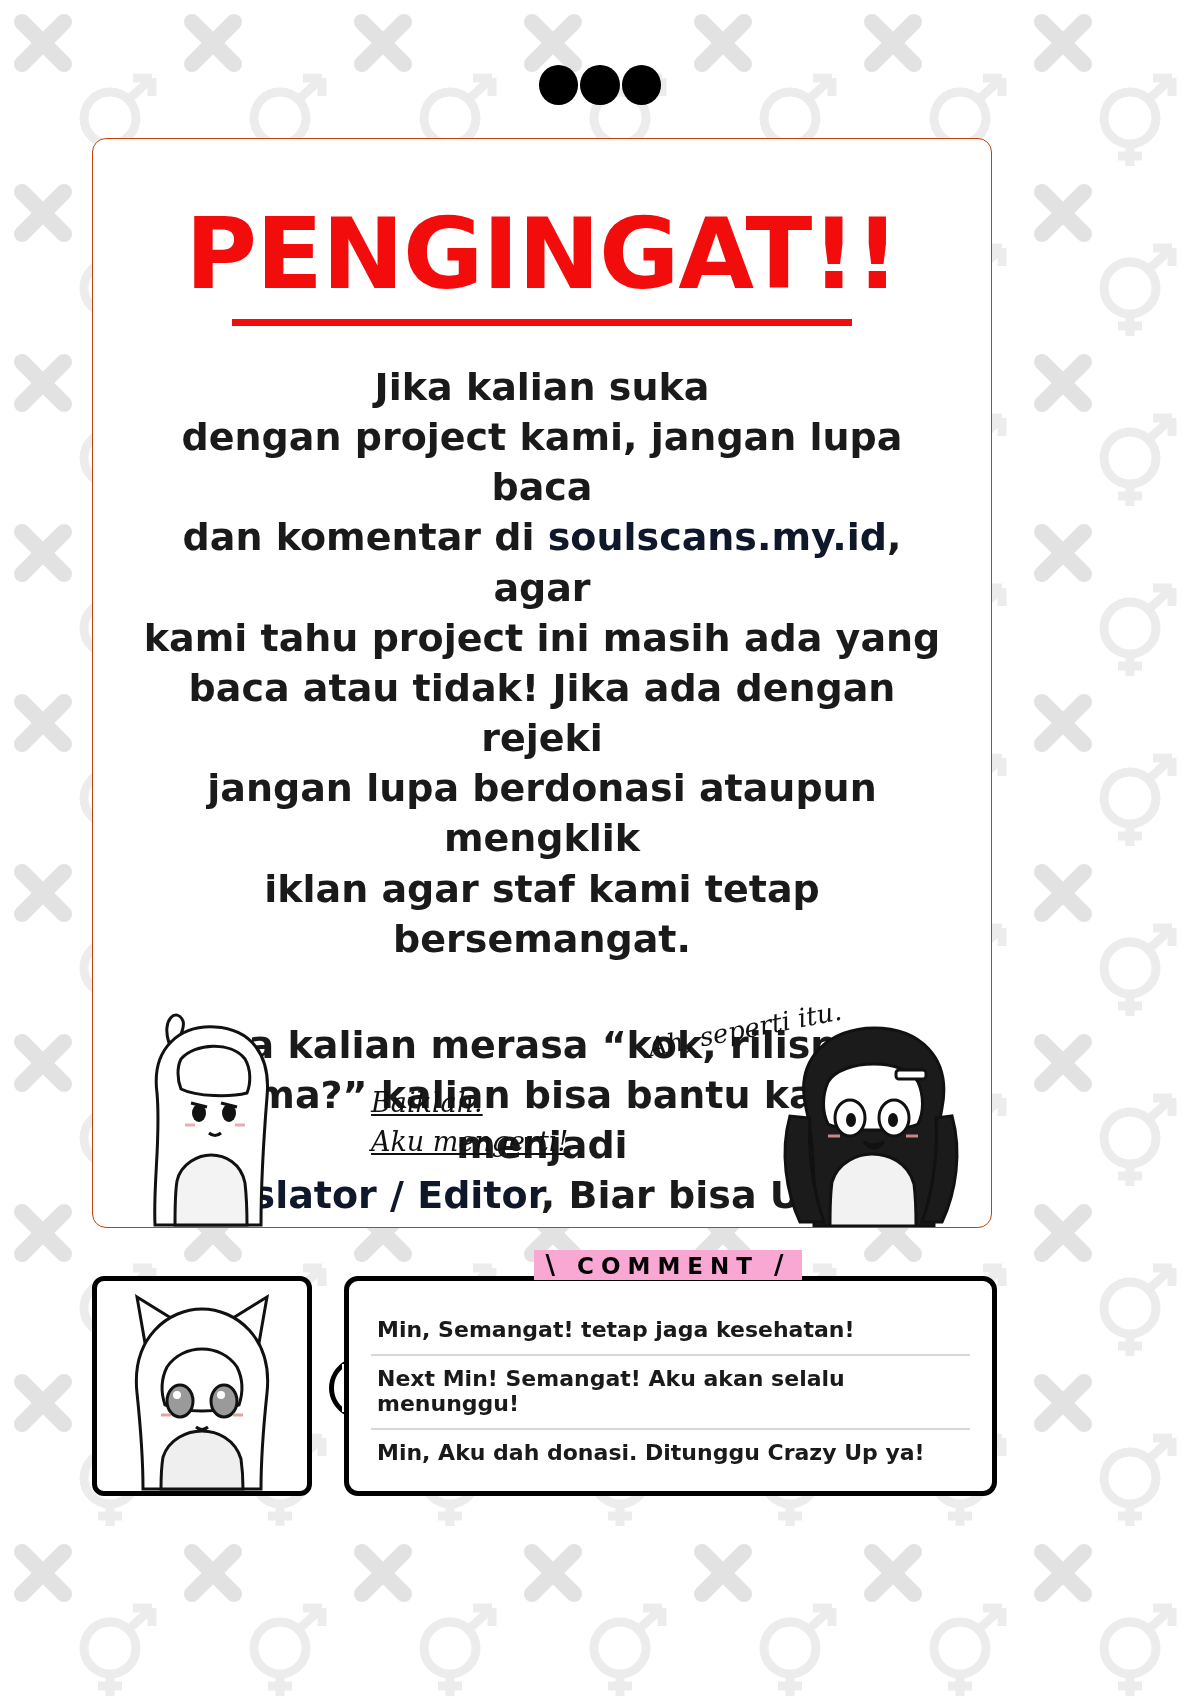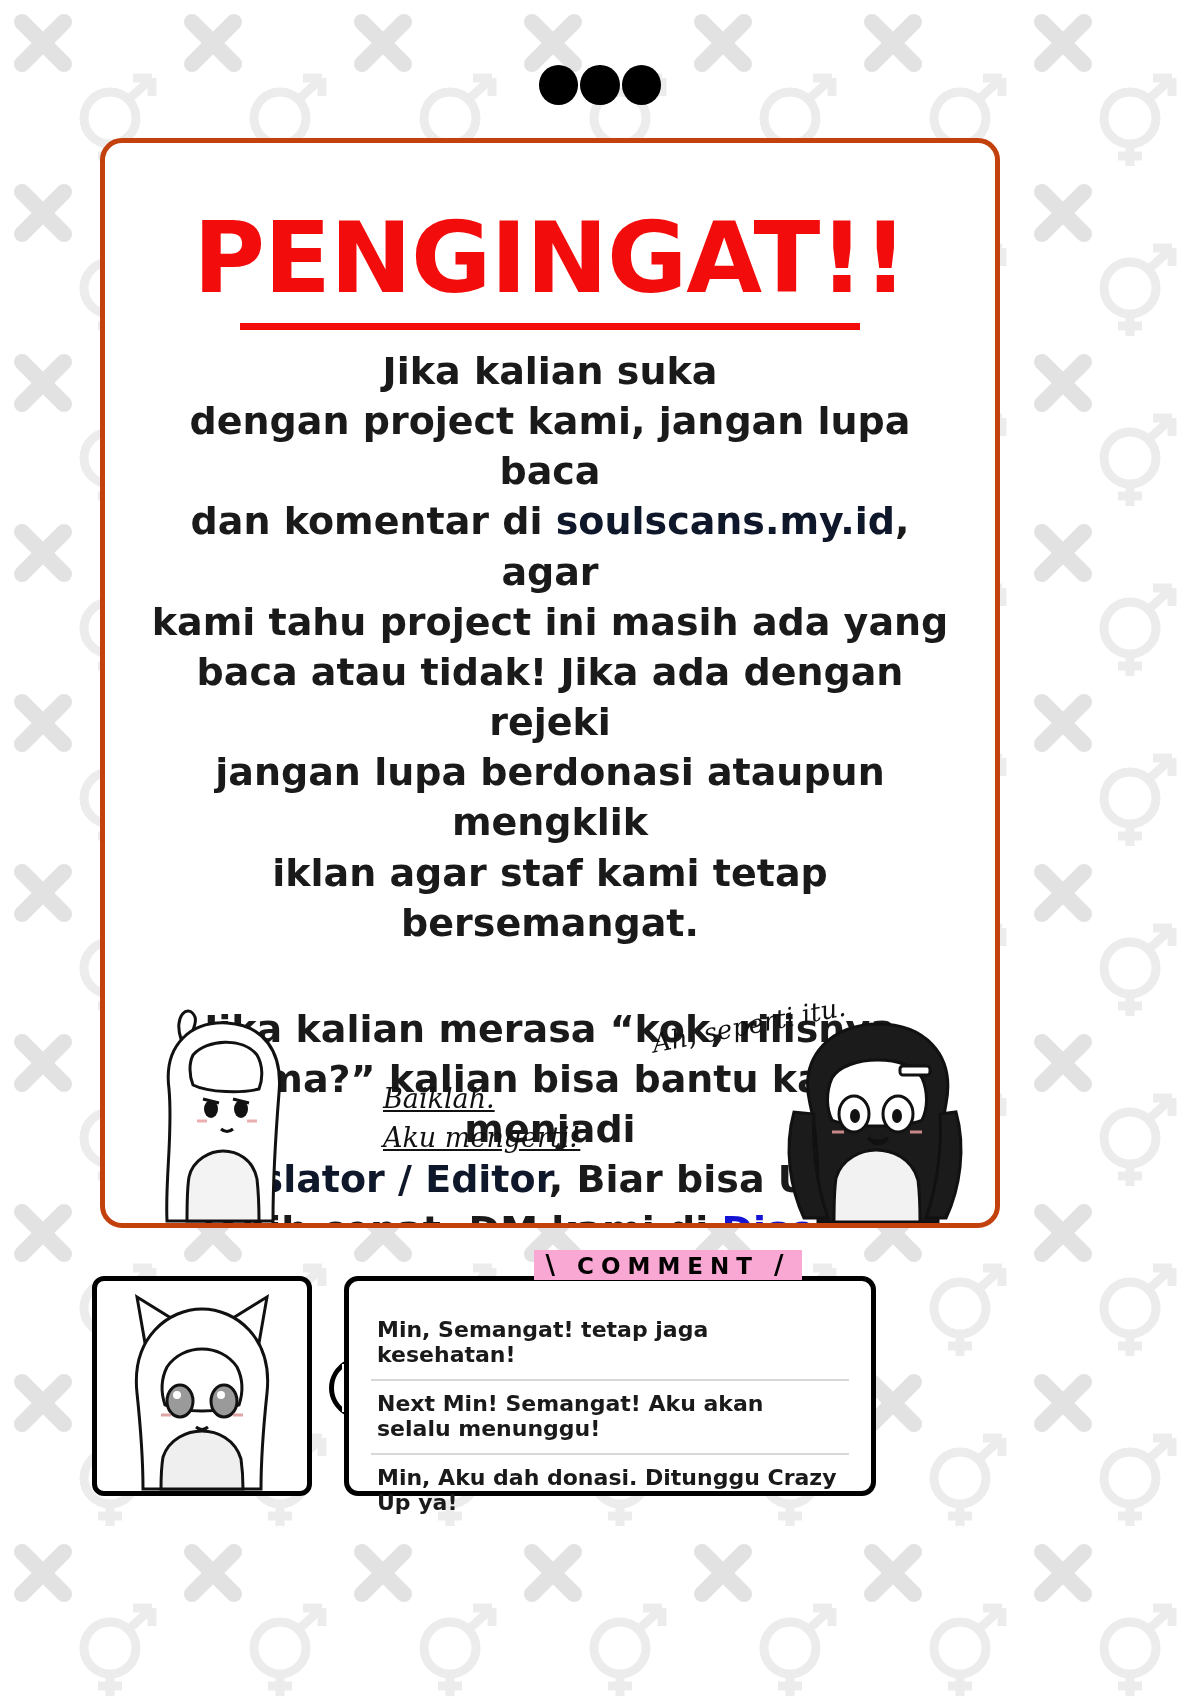--- a/index.html
+++ b/index.html
@@ -46,27 +46,27 @@
   #top-tab .dot {
     width: 40px;
     height: 40px;
     border-radius: 50%;
     background: #000;
   }
 
   
   #notice-panel {
     position: absolute;
-    left: 100px;
+    left: 92px;
     top: 138px;
     width: 900px;
     height: 1090px;
     background: #ffffff;
-    border: 5px solid #c2410c;
-    border-radius: 22px;
+    border: 1px solid #c2410c;
+    border-radius: 14px;
     box-sizing: border-box;
     overflow: hidden;
   }
 
   #notice-title {
     text-align: center;
     color: #f30c0c;
     font-size: 98px;
     font-weight: 800;
     letter-spacing: -1px;
@@ -83,21 +83,21 @@
 
   .body-text {
     text-align: center;
     font-size: 38px;
     font-weight: 700;
     line-height: 1.32;
     color: #1a1a1a;
     font-family: "DejaVu Sans", sans-serif;
     padding: 0 42px;
   }
-  #para-1 { margin-top: 16px; }
+  #para-1 { margin-top: 36px; }
   #para-2 { margin-top: 56px; }
 
   .red { color: #0f172a; }
   .blue { color: #1414d2; }
 
   
   .char-left {
     position: absolute;
     left: 18px;
     bottom: 0;
@@ -143,21 +143,21 @@
     border-radius: 12px;
     background: #fff;
     box-sizing: border-box;
     overflow: hidden;
   }
 
   #comment-box {
     position: absolute;
     left: 344px;
     top: 1276px;
-    width: 532px;
+    width: 653px;
     height: 220px;
     border: 5px solid #000;
     border-radius: 14px;
     background: #fff;
     box-sizing: border-box;
     padding: 26px 22px 0 22px;
   }
   #comment-header {
     position: absolute;
     left: 344px;

